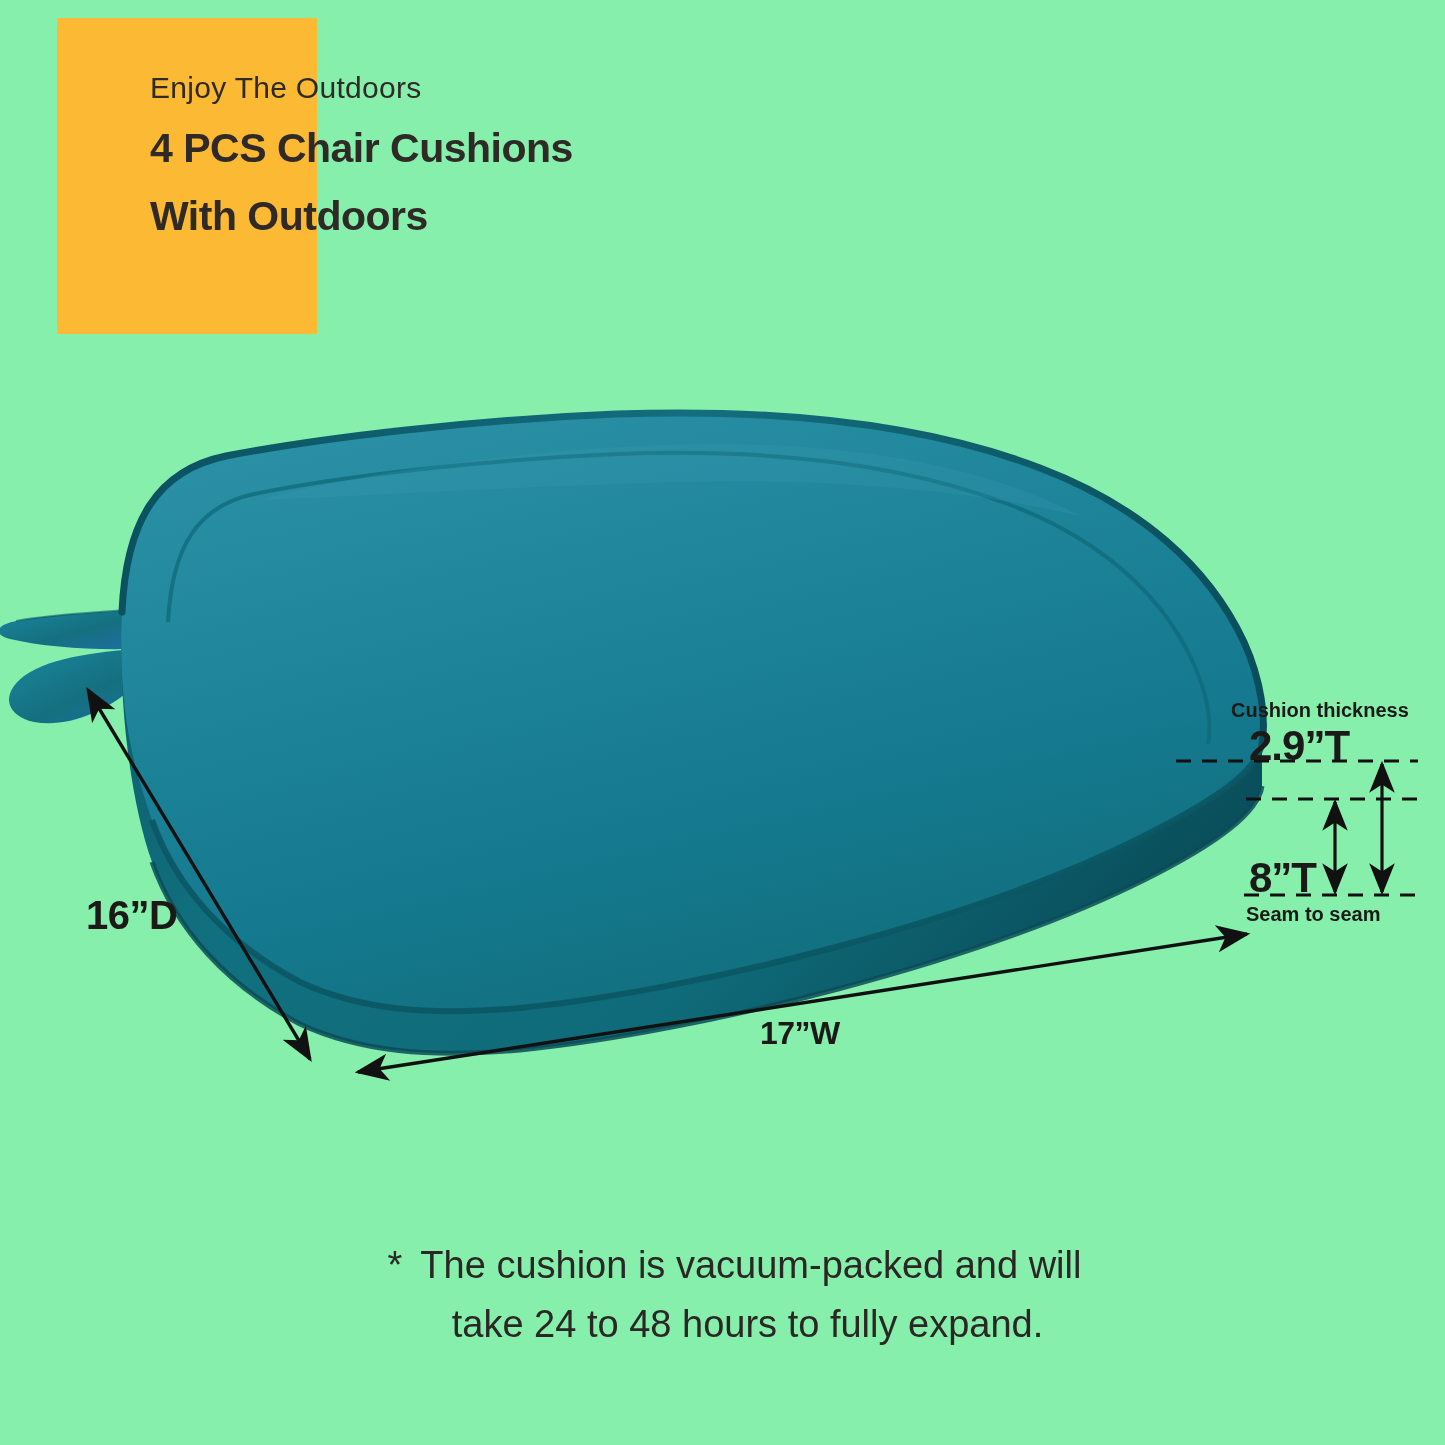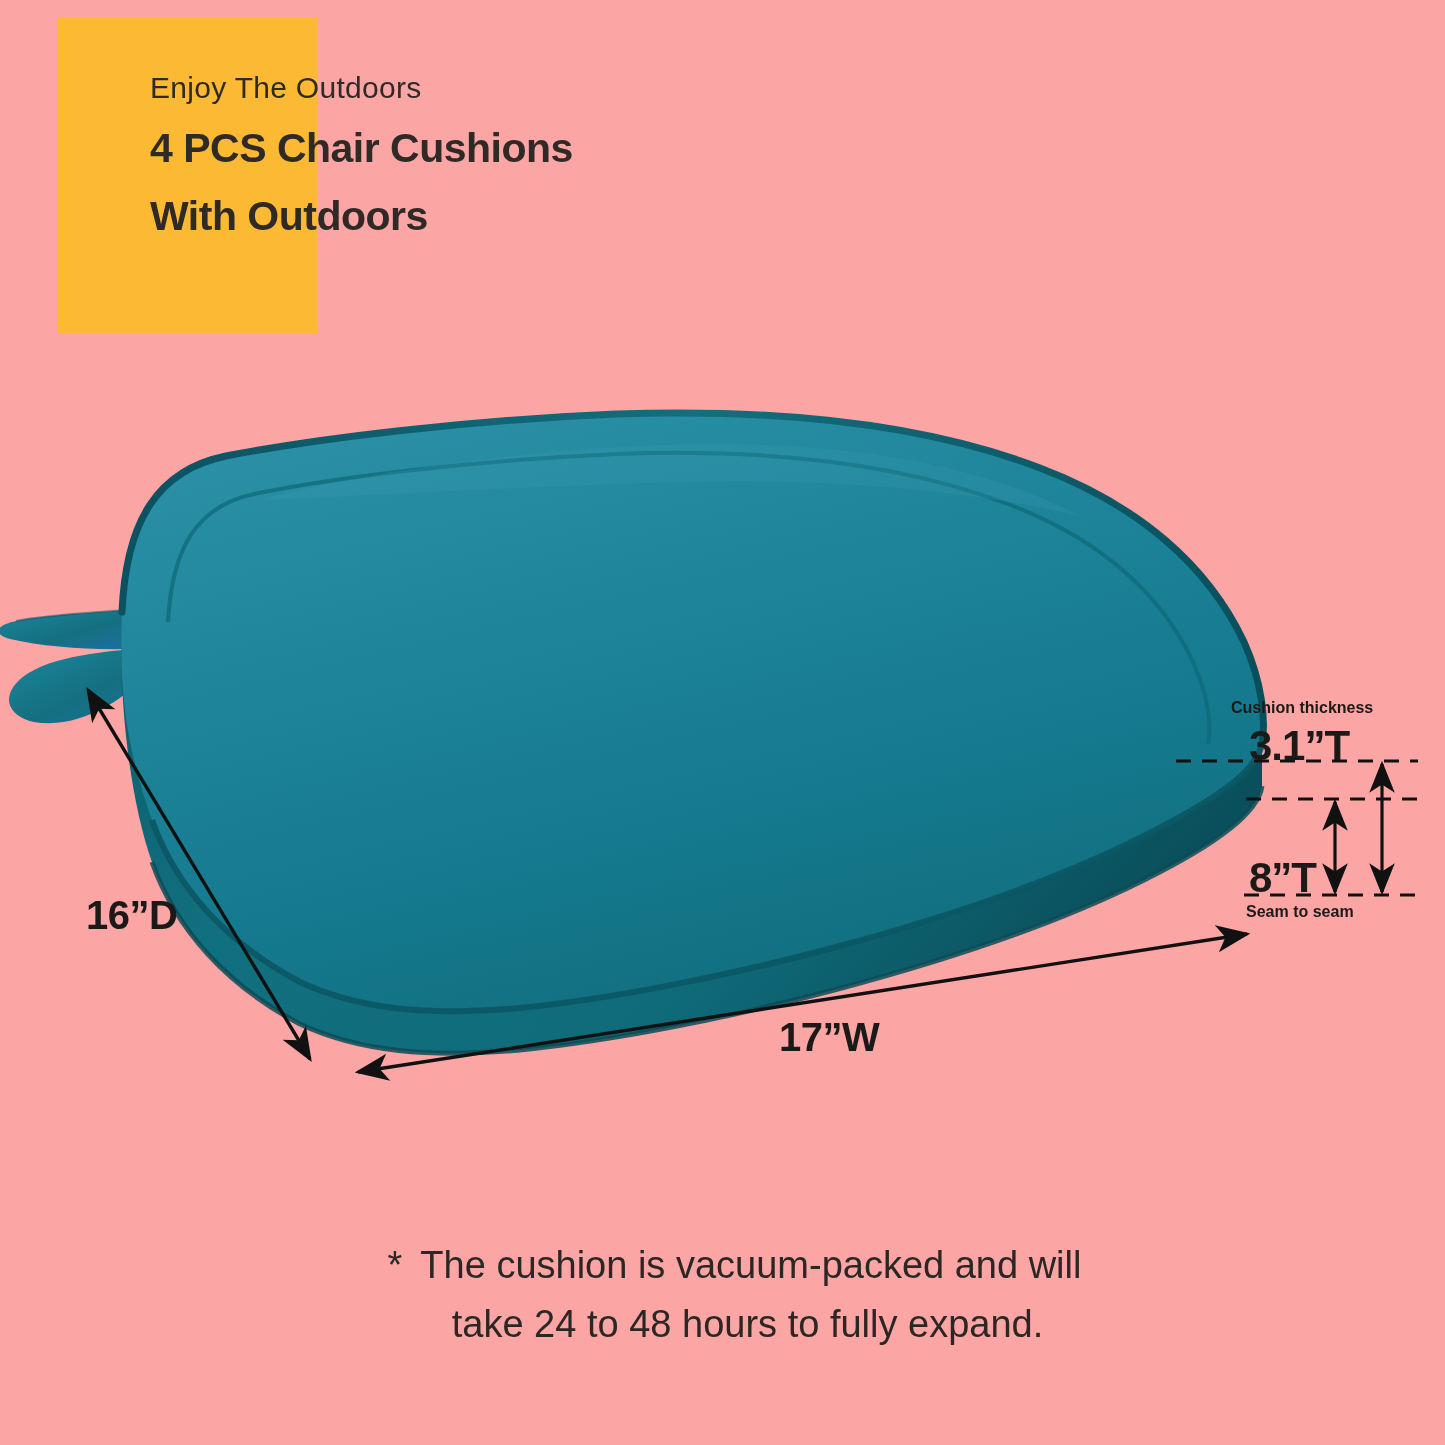--- a/index.html
+++ b/index.html
@@ -4,21 +4,21 @@
 <style>
   * { margin:0; padding:0; box-sizing:border-box; }
   html,body { background:#ffffff; }
   body {
     font-family:"Liberation Sans", sans-serif;
   }
   #stage {
     position:relative;
     width:1445px;
     height:1445px;
-    background:#fca5a5;
+    background:#86efac;
     overflow:hidden;
   }
 
   
   .accent-block {
     position:absolute;
     left:57px; top:18px;
     width:260px; height:316px;
     background:#FBB934;
   }
@@ -54,26 +54,26 @@
   }
 
   
   .dim-label {
     position:absolute;
     font-weight:700;
     color:#1C1A18;
     white-space:nowrap;
   }
   .dim-16d { left:86px;  top:893px; font-size:40px; letter-spacing:-0.5px; }
-  .dim-17w { left:779px; top:1015px; font-size:40px; letter-spacing:-0.5px; }
+  .dim-17w { left:760px; top:1015px; font-size:32px; letter-spacing:-0.5px; }
   .dim-25t { left:1249px; top:722px; font-size:42px; letter-spacing:-1px; }
   .dim-2t  { left:1249px; top:854px; font-size:42px; letter-spacing:-1px; }
   .small-label {
     position:absolute;
-    font-size:16px;
+    font-size:20px;
     font-weight:700;
     color:#1C1A18;
     white-space:nowrap;
   }
   .lbl-thickness { left:1231px; top:699px; }
   .lbl-seam      { left:1246px; top:903px; }
 
   
   .footnote {
     position:absolute;
@@ -214,21 +214,21 @@
 
     <line x1="1244" y1="895" x2="1418" y2="895" stroke="#111111" stroke-width="3" stroke-dasharray="15 11"></line>
 
     <line x1="1335" y1="802" x2="1335" y2="892" stroke="#111111" stroke-width="3.2" marker-start="url(#arrowStart)" marker-end="url(#arrowEnd)"></line>
 
     <line x1="1382" y1="764" x2="1382" y2="892" stroke="#111111" stroke-width="3.2" marker-start="url(#arrowStart)" marker-end="url(#arrowEnd)"></line>
   </svg>
 
   <div class="dim-label dim-16d">16”D</div>
   <div class="dim-label dim-17w">17”W</div>
-  <div class="dim-label dim-25t">3.1”T</div>
+  <div class="dim-label dim-25t">2.9”T</div>
   <div class="dim-label dim-2t">8”T</div>
 
   <div class="small-label lbl-thickness">Cushion thickness</div>
   <div class="small-label lbl-seam">Seam to seam</div>
 
   <div class="footnote">
     <span class="star">*</span><span>The cushion is vacuum-packed and will</span>
     <span class="footnote-line2">take 24 to 48 hours to fully expand.</span>
   </div>
 

